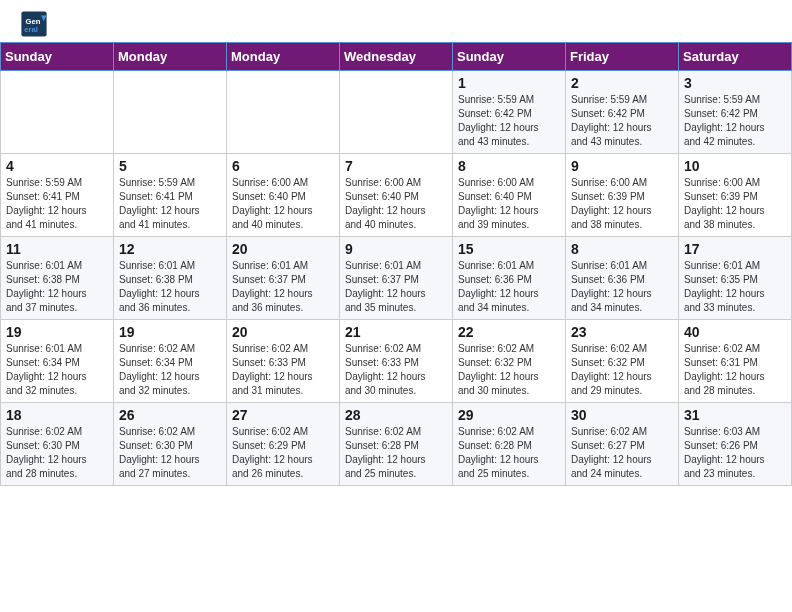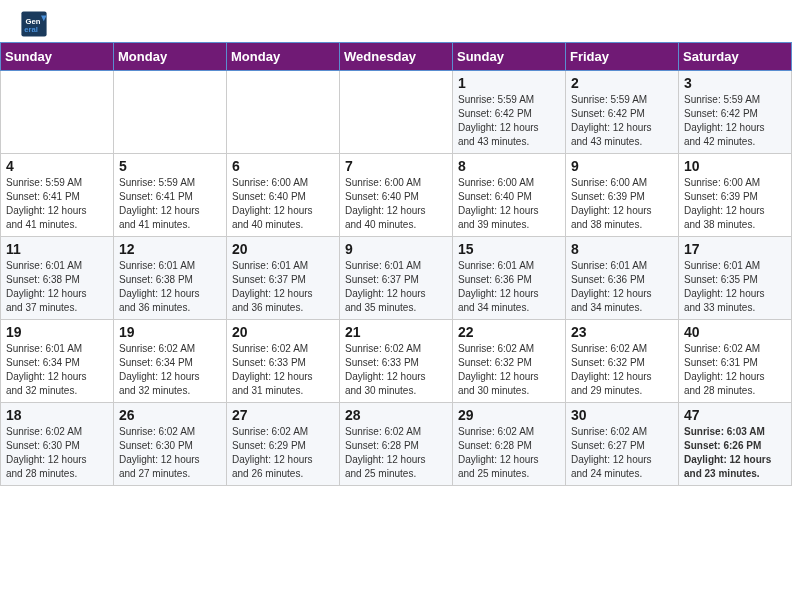--- a/index.html
+++ b/index.html
@@ -274,22 +274,22 @@
 and 25 minutes.</div>
           </td>
           <td>
             <div class="day-num">30</div>
             <div class="day-detail" style="white-space: pre-line;">Sunrise: 6:02 AM
 Sunset: 6:27 PM
 Daylight: 12 hours
 and 24 minutes.</div>
           </td>
           <td>
-            <div class="day-num">47</div>
-            <div class="day-detail" style="white-space: pre-line; font-weight: bold;">Sunrise: 6:03 AM
+            <div class="day-num">31</div>
+            <div class="day-detail" style="white-space: pre-line;">Sunrise: 6:03 AM
 Sunset: 6:26 PM
 Daylight: 12 hours
 and 23 minutes.</div>
           </td>
         </tr>
       </tbody>
   </table>
 </div>
 
 </body></html>

